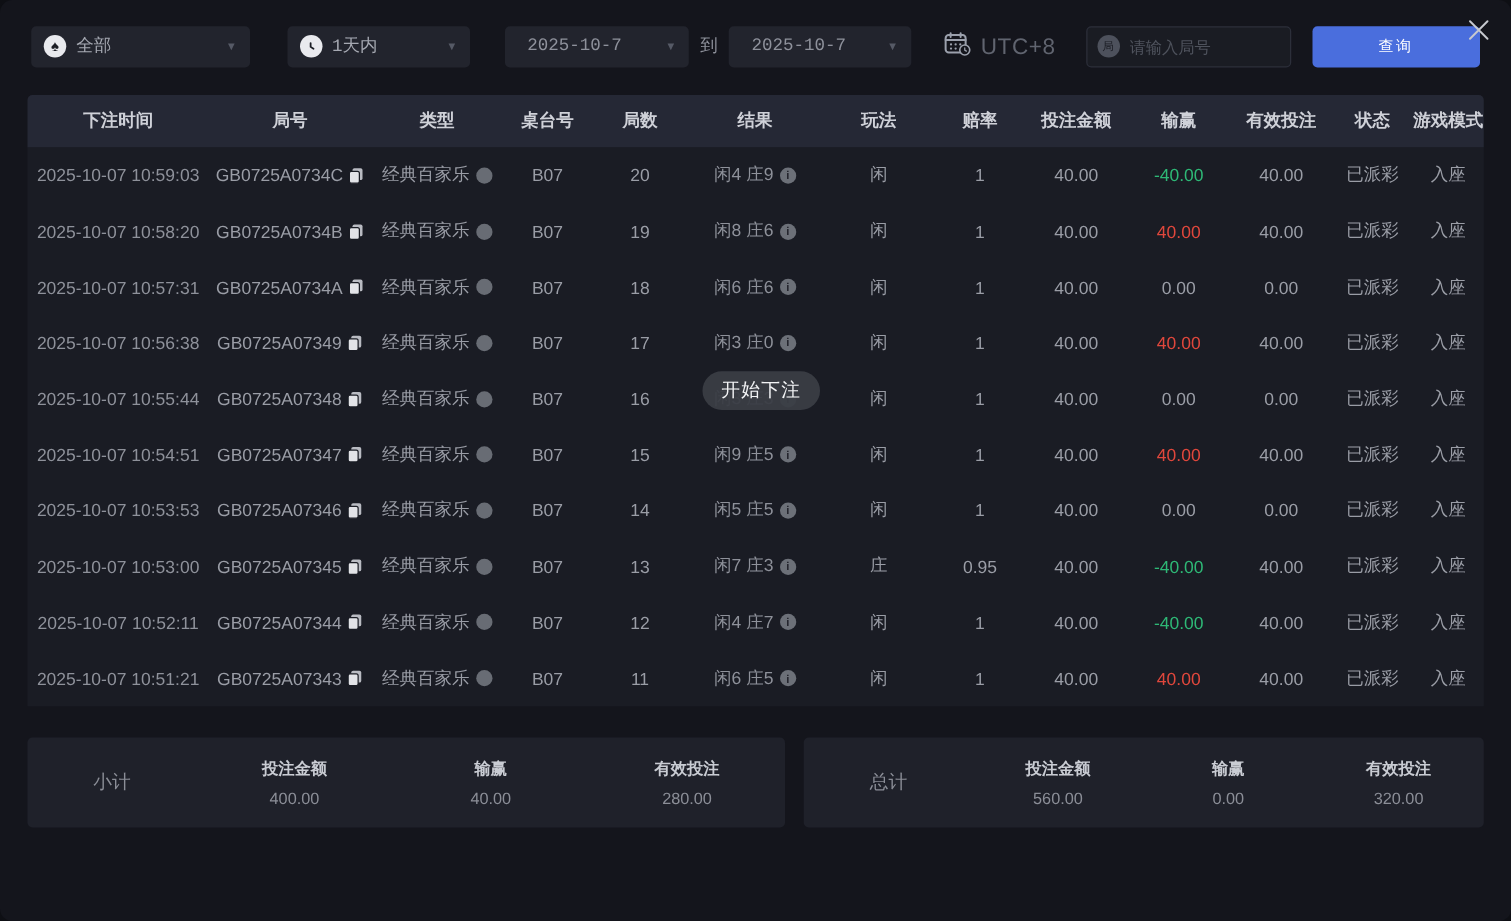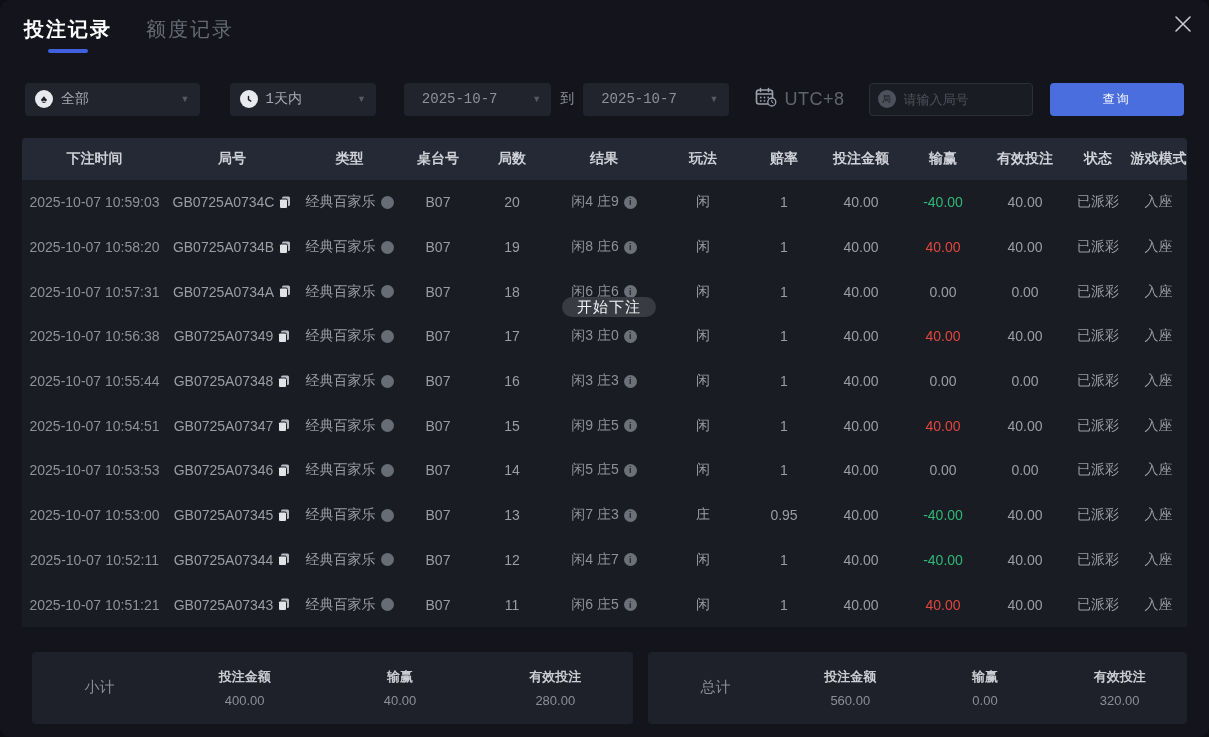--- a/index.html
+++ b/index.html
@@ -51,47 +51,37 @@
   .td{text-align:center;color:var(--txt);font-size:14px;display:flex;align-items:center;justify-content:center;gap:5px;white-space:nowrap;}
   .td.time{color:var(--txt-dim);}
   .clr-red{color:var(--red);}
   .clr-green{color:var(--green);}
   .clr-neutral{color:var(--txt);}
   .copy-icon{display:inline-flex;cursor:pointer;}
   .type-dot{width:13px;height:13px;border-radius:50%;background:#686c74;display:inline-block;}
   .info-icon{width:13px;height:13px;border-radius:50%;background:#6c7078;color:#23252d;font-size:9px;font-weight:bold;display:inline-flex;align-items:center;justify-content:center;cursor:pointer;}
 
   
-  .toast{position:absolute;left:562px;top:297px;height:20px;padding:0 15px;display:flex;align-items:center;background:rgba(58,61,69,0.95);border-radius:16px;color:#f2f3f5;font-size:15px;letter-spacing:1px;}
+  .toast{position:absolute;left:562px;top:297px;height:31px;padding:0 15px;display:flex;align-items:center;background:rgba(58,61,69,0.95);border-radius:16px;color:#f2f3f5;font-size:15px;letter-spacing:1px;}
 
   
   .summary-row{display:flex;gap:15px;margin:25px 22px 0 22px;}
   .panel{height:72px;background:var(--sum);border-radius:4px;display:flex;align-items:center;}
-  .panel.left{width:641px;margin-left:10px;}
+  .panel.left{width:641px;}
   .panel.right{width:575px;}
   .panel-label{width:135px;text-align:center;color:#8b8e97;font-size:15px;}
   .stat{flex:1;text-align:center;}
   .stat-label{color:#c9ccd3;font-size:13px;font-weight:600;margin-bottom:7px;}
   .stat-value{font-size:13px;color:#8b8e97;}
 </style>
 </head>
 <body>
 
 <div class="modal">
 
-  <div class="modal-header">
-    <div class="tab active">
-      <span>投注记录</span>
-      <span class="bar"></span>
-    </div>
-    <div class="tab">
-      <span>额度记录</span>
-      
-    </div>
-  </div>
   <div class="close-btn">
     <svg viewBox="0 0 24 24">
         <path d="M5 5 L19 19 M19 5 L5 19" stroke="#c6c9cf" stroke-width="1.6" stroke-linecap="round" fill="none"></path>
       </svg>
   </div>
 
   <div class="filter-bar">
     <div class="select sel-game">
       <span class="circle-icon spade">♠</span>
       <span class="val">全部</span>

